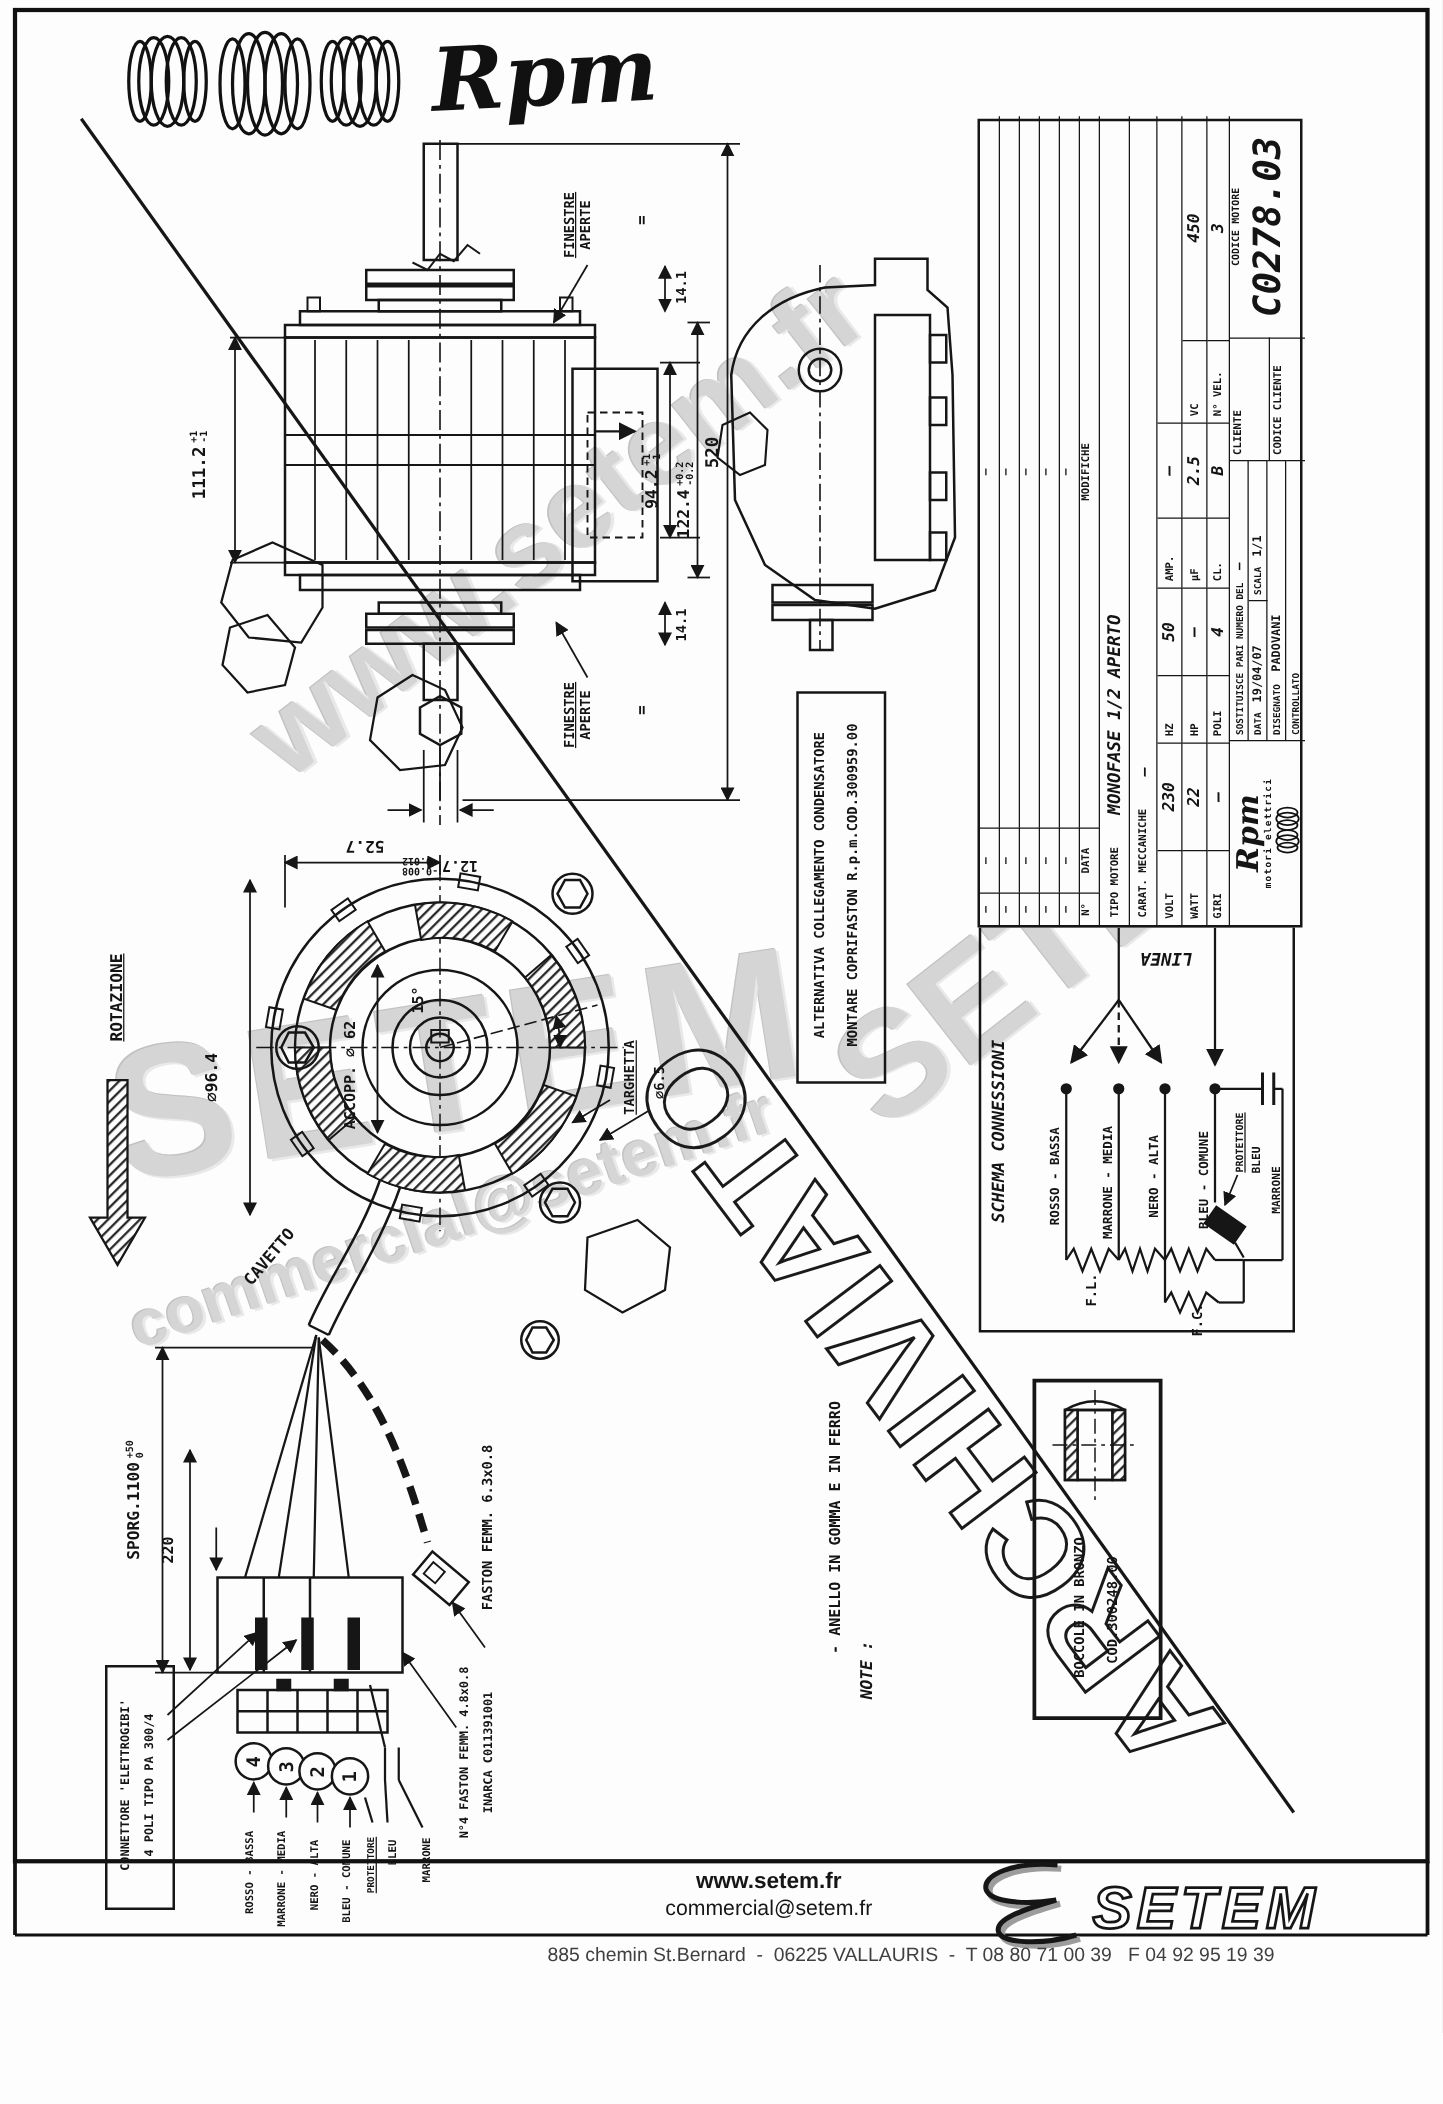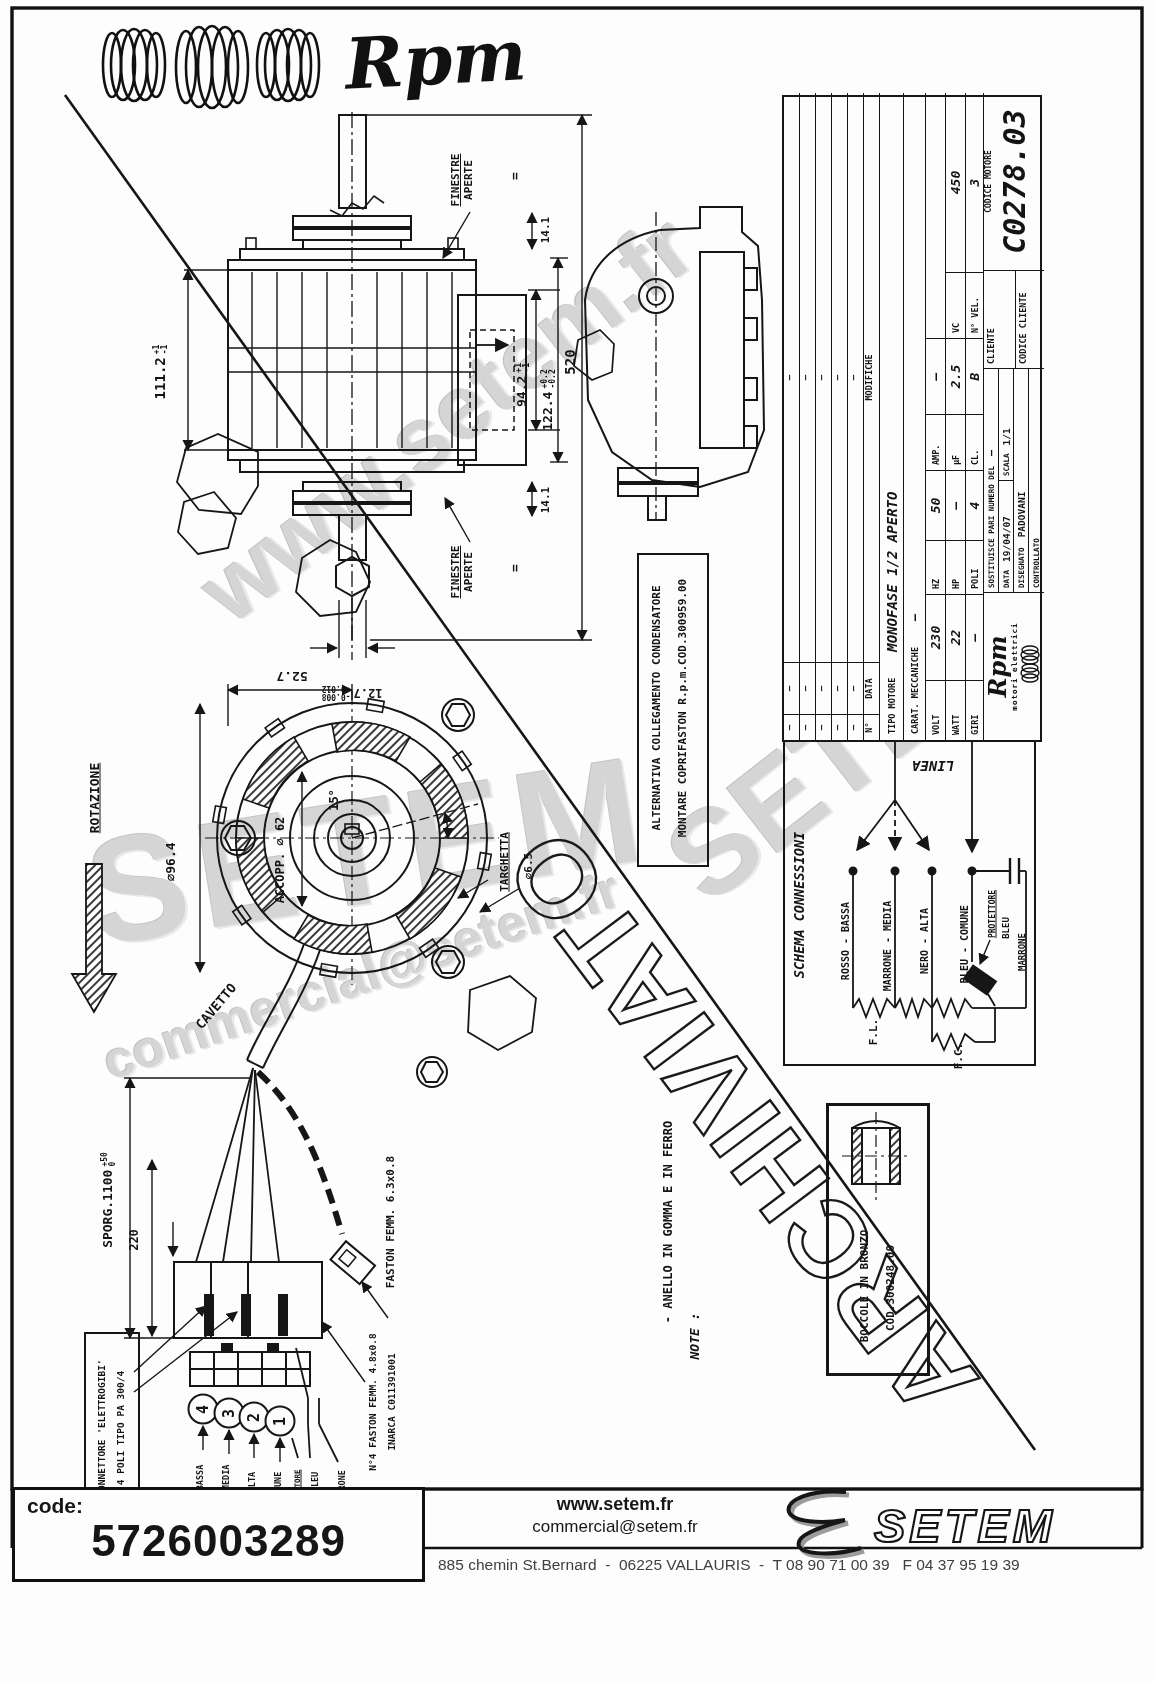--- a/index.html
+++ b/index.html
@@ -564,21 +564,17 @@
       <span style="font-size:7.5px;">CONTROLLATO</span>
     </div>
     <div class="cell lab" style="left:372px;top:200px;width:98px;height:32px;padding:2px 0 0 4px;">CLIENTE</div>
     <div class="cell lab" style="left:372px;top:232px;width:98px;height:28px;border-bottom:none;padding:2px 0 0 4px;">CODICE CLIENTE</div>
     <div class="cell" style="left:470px;top:200px;width:177px;height:60px;border-right:none;border-bottom:none;text-align:center;">
       <div style="font-size:8px;">CODICE MOTORE</div>
       <div class="val" style="font-size:30px;margin-top:4px;">C0278.03</div>
     </div>
   </div>
 
-  <div class="abs" style="left:12px;top:1487px;width:413px;height:95px;border:3.4px solid #111;box-sizing:border-box;background:#fdfdfd;">
-    <div style="font-family:'Liberation Sans',sans-serif;font-weight:bold;font-size:21px;margin:4px 0 0 12px;">code:</div>
-    <div style="font-family:'Liberation Sans',sans-serif;font-weight:bold;font-size:44px;text-align:center;margin-top:-2px;letter-spacing:1px;">5726003289</div>
-  </div>
   <div class="abs" style="left:470px;top:1494px;width:290px;text-align:center;font-family:'Liberation Sans',sans-serif;font-weight:bold;font-size:18px;">www.setem.fr</div>
   <div class="abs" style="left:470px;top:1517px;width:290px;text-align:center;font-family:'Liberation Sans',sans-serif;font-size:17px;">commercial@setem.fr</div>
-  <div class="abs" style="left:438px;top:1556px;width:700px;font-family:'Liberation Sans',sans-serif;font-size:15.5px;color:#3f3f3f;white-space:pre;">885 chemin St.Bernard  -  06225 VALLAURIS  -  T 08 90 71 00 39   F 04 37 95 19 39</div>
+  <div class="abs" style="left:438px;top:1556px;width:700px;font-family:'Liberation Sans',sans-serif;font-size:15.5px;color:#3f3f3f;white-space:pre;">885 chemin St.Bernard  -  06225 VALLAURIS  -  T 08 80 71 00 39   F 04 92 95 19 39</div>
 
 </div>
 
 </body></html>

